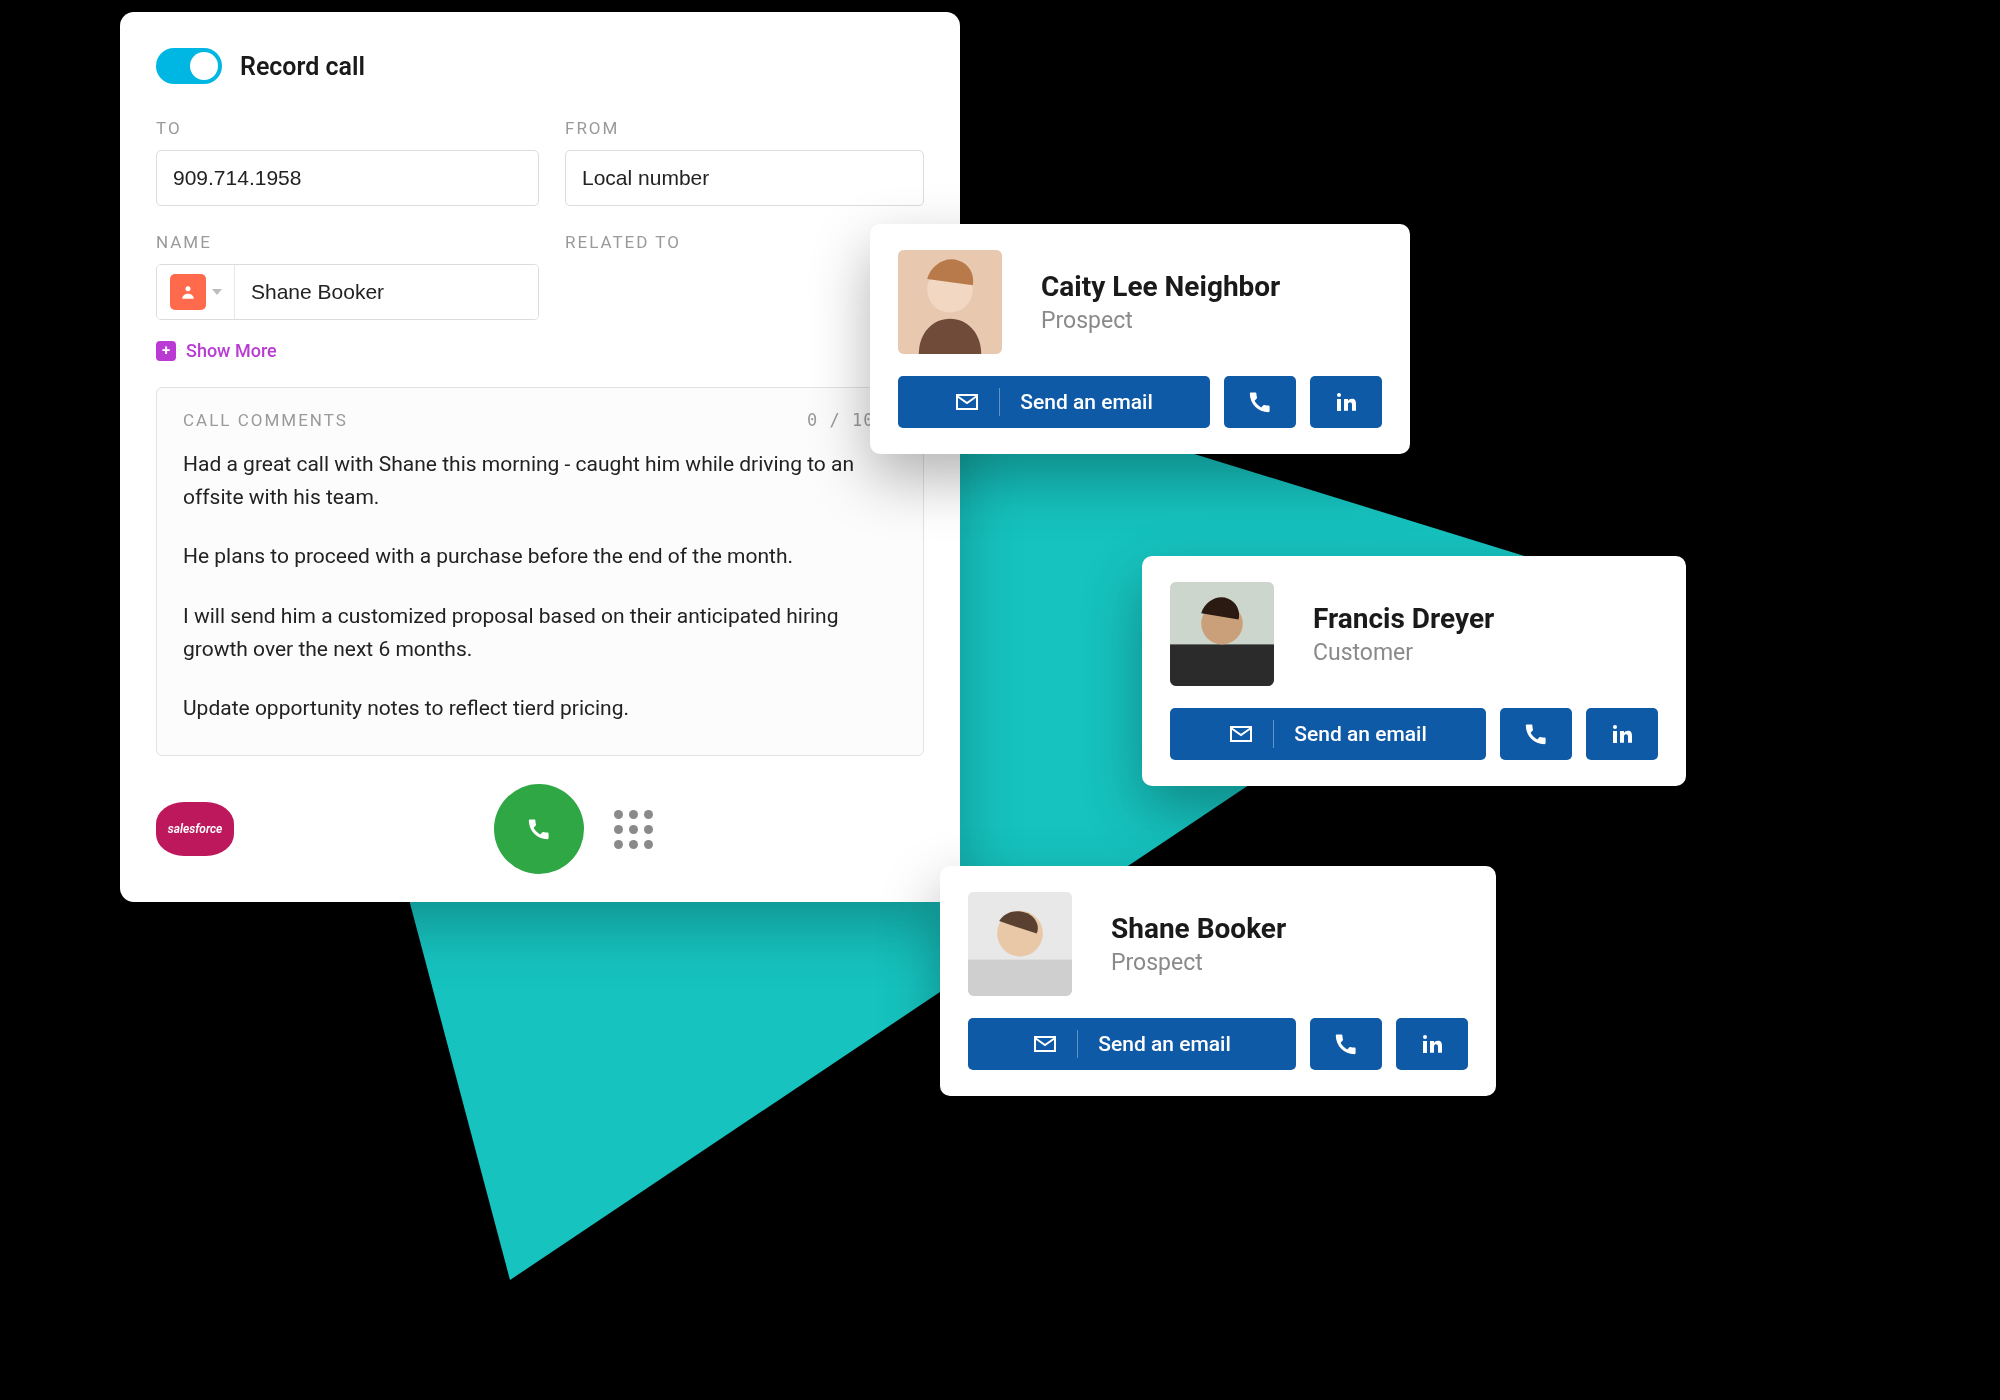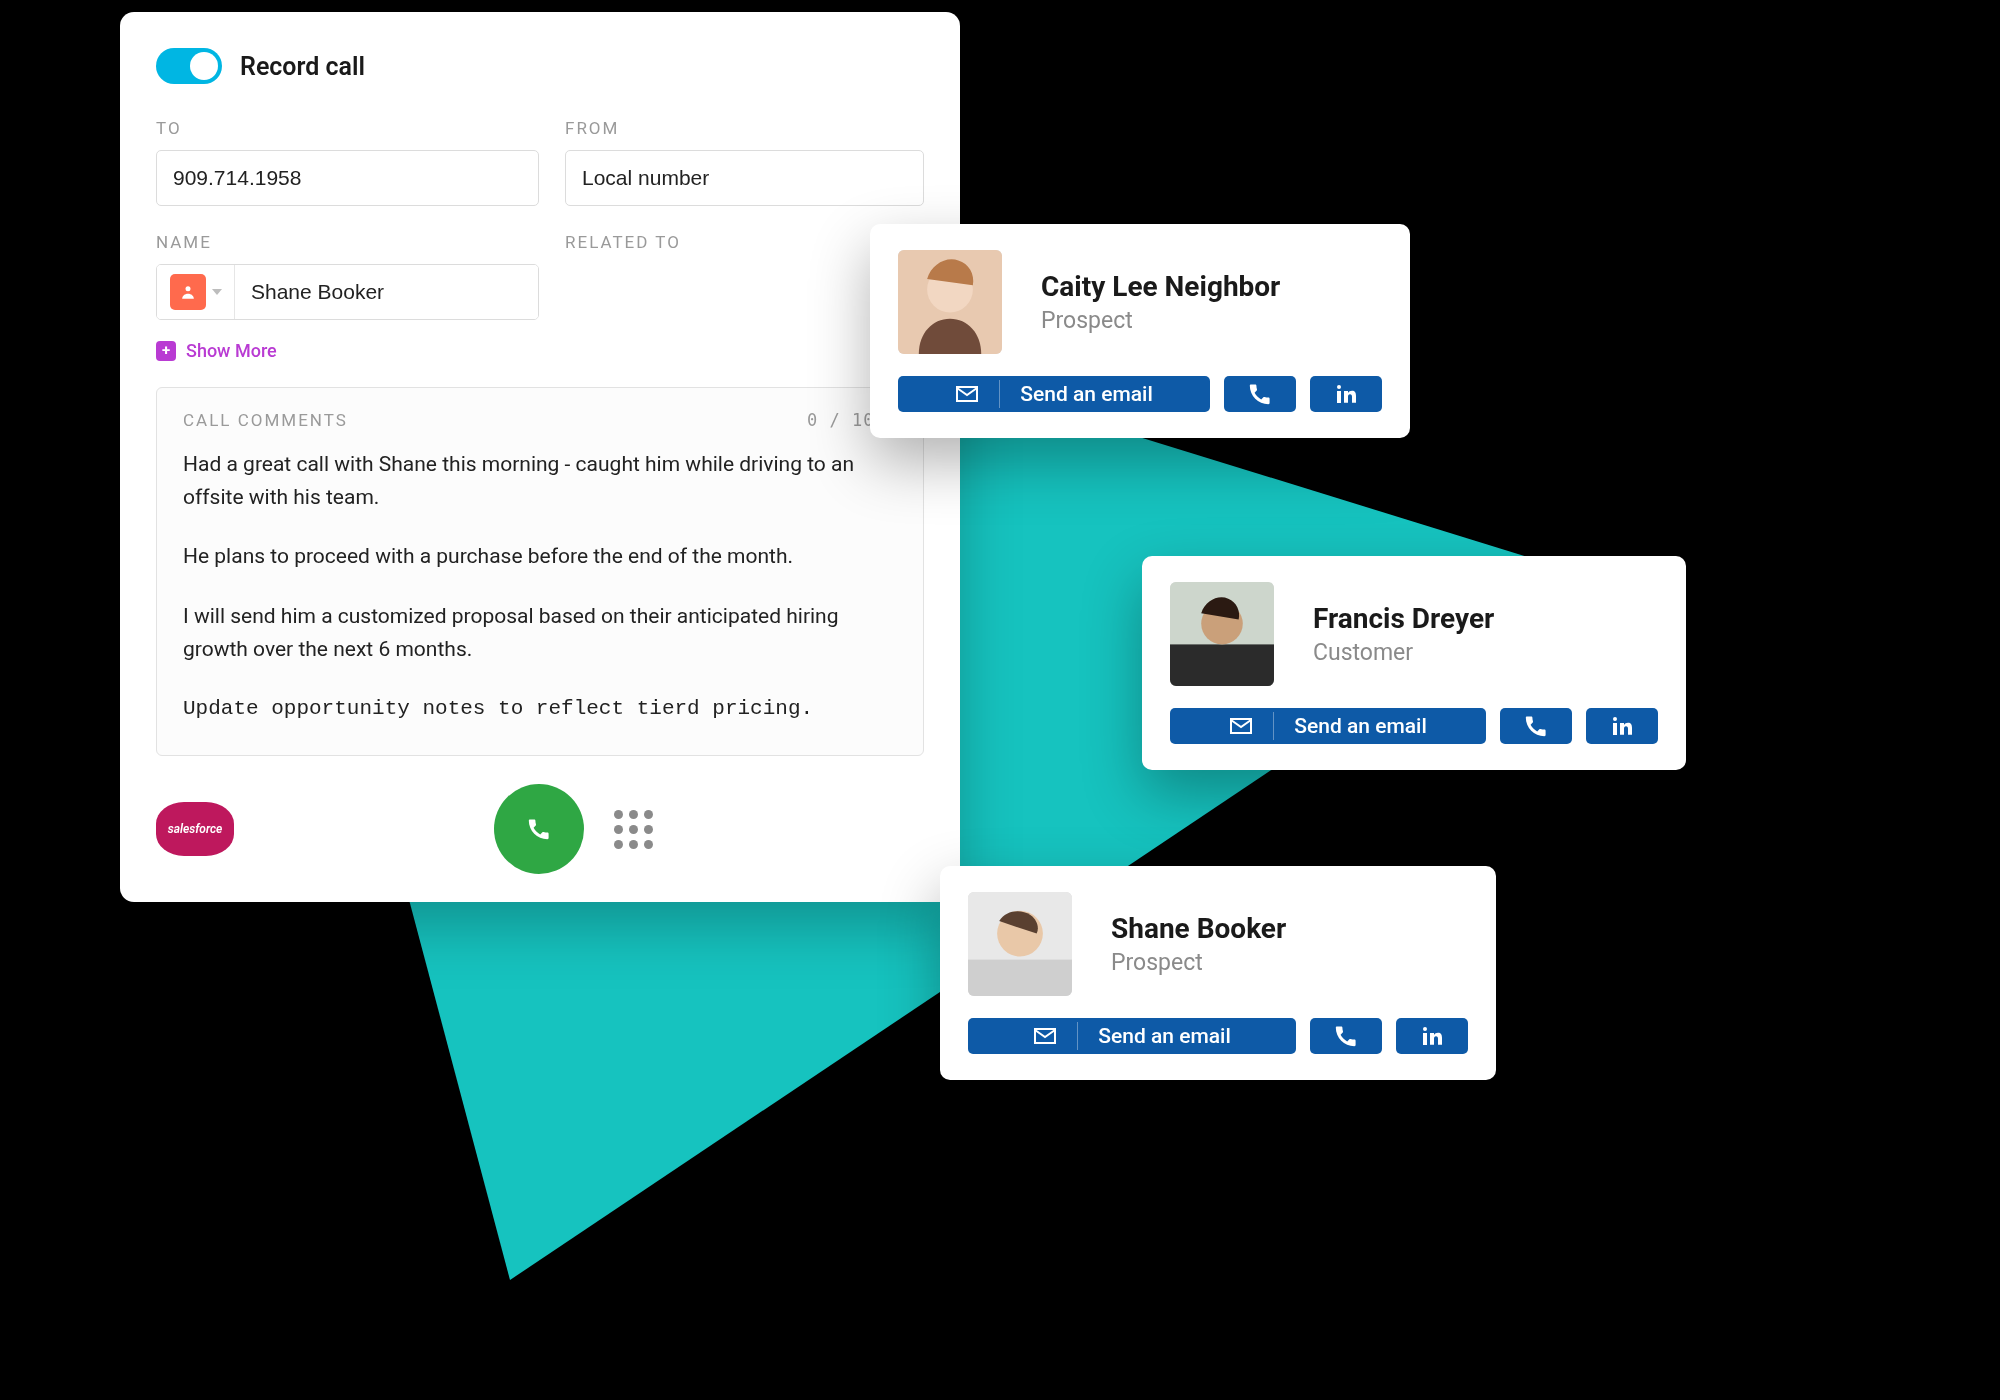--- a/index.html
+++ b/index.html
@@ -161,21 +161,21 @@
     font-size: 17px;
     color: #9a9a9a;
     letter-spacing: 1px;
   }
   .comments-body p {
     font-size: 21px;
     line-height: 1.58;
     color: #222;
     margin-bottom: 26px;
   }
-  .comments-body p:last-child { margin-bottom: 0; font-family: Liberation Mono, monospace; }
+  .comments-body p:last-child { margin-bottom: 0; }
 
   .panel-footer {
     display: flex;
     align-items: center;
     gap: 30px;
     margin-top: 28px;
   }
   .sf-badge {
     width: 78px; height: 54px;
     background: #be185d;
@@ -226,21 +226,21 @@
   }
   .card-role {
     font-size: 23px;
     color: #8a8a8a;
   }
   .card-actions {
     display: flex;
     gap: 14px;
   }
   .btn {
-    height: 36px;
+    height: 52px;
     background: #0e5aa7;
     color: #fff;
     border-radius: 5px;
     display: flex;
     align-items: center;
     justify-content: center;
     cursor: pointer;
   }
   .btn.email {
     flex: 1;

